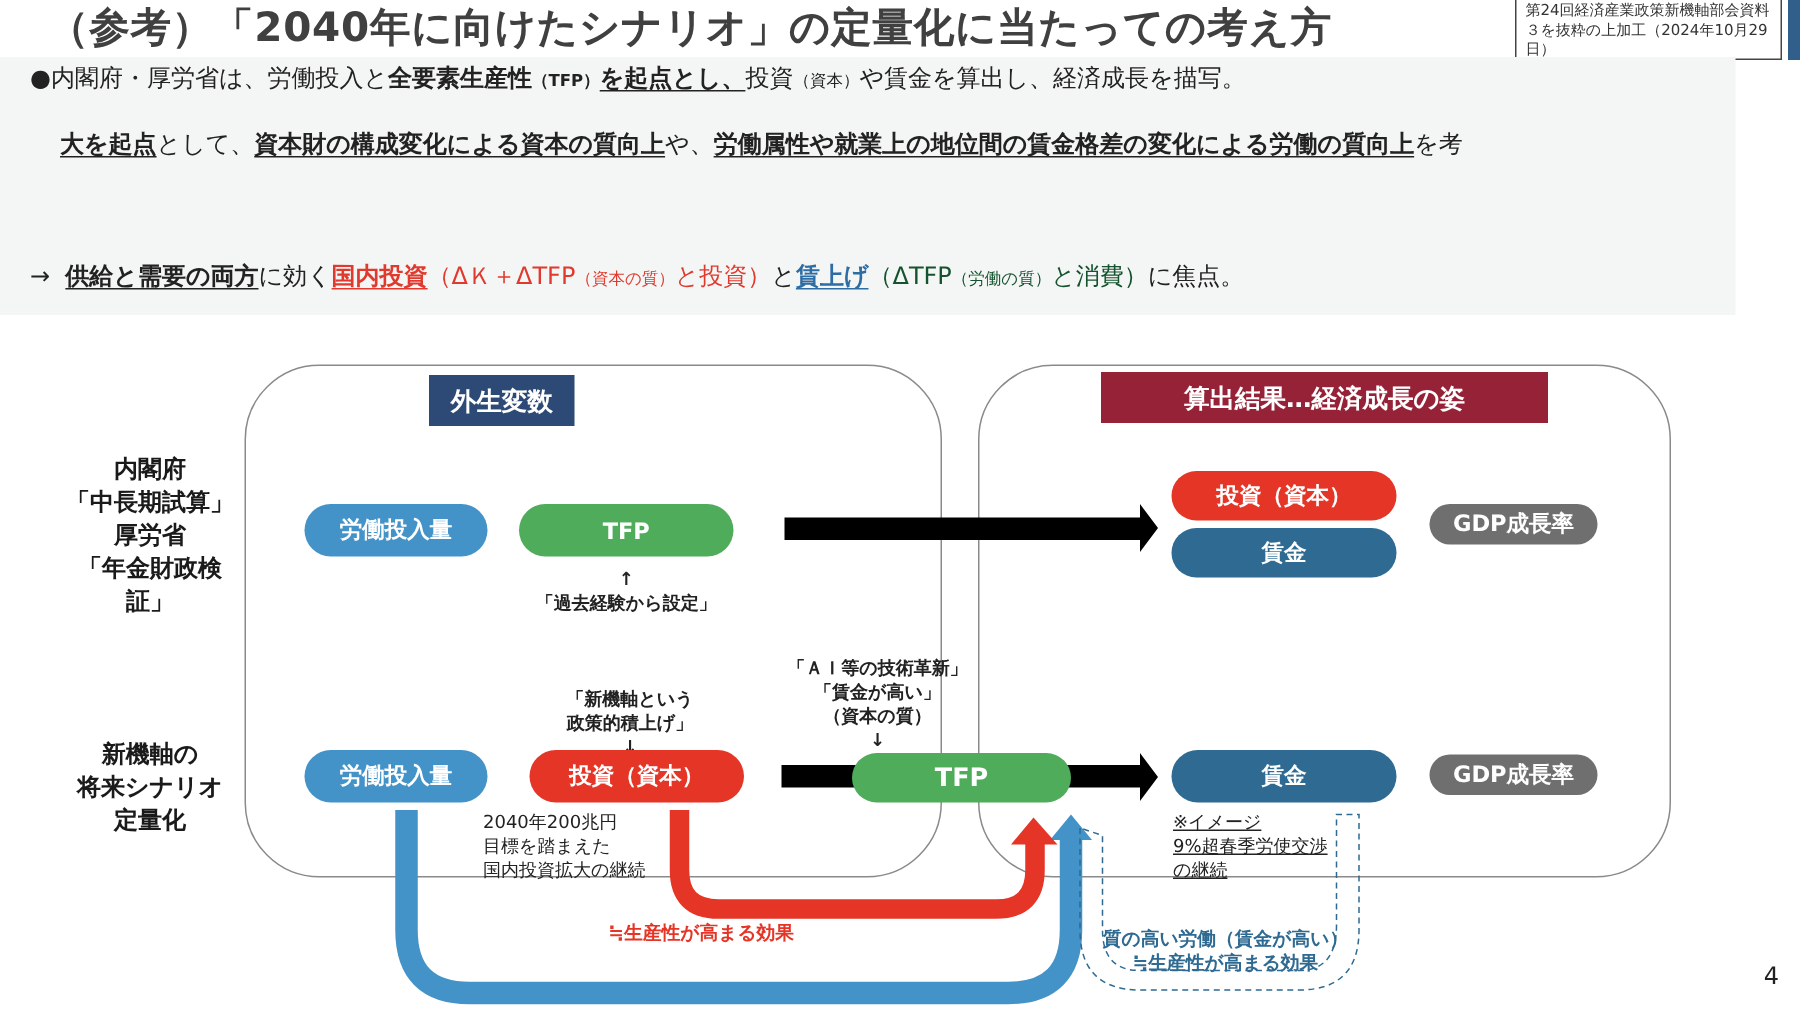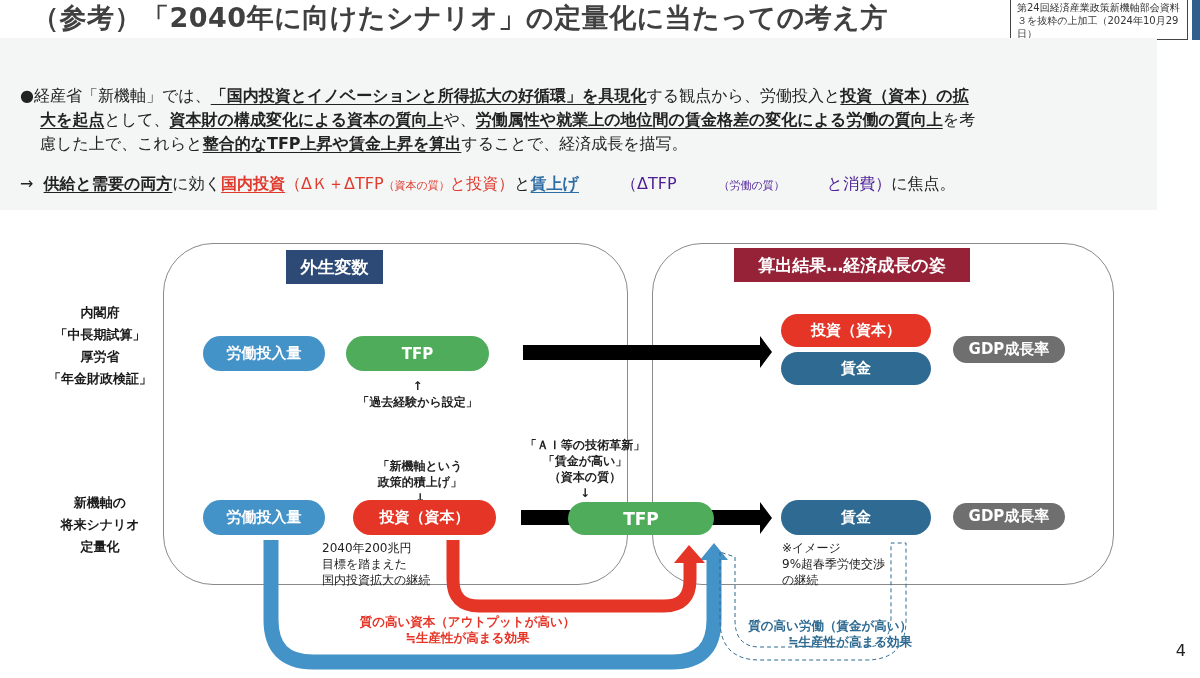--- a/index.html
+++ b/index.html
@@ -9,56 +9,57 @@
   .title { left:32px; top:0px; font-size:27px; font-weight:bold; color:#404040; letter-spacing:0.5px; white-space:nowrap; }
   .source-box { left:1010px; top:-4px; width:178px; height:44px; border:1px solid #444; background:#fff;
                 font-size:10px; line-height:13px; padding:4px 6px; box-sizing:border-box; color:#333; }
   .right-strip { left:1192px; top:0; width:8px; height:40px; background:#2f5f8a; }
   .summary { left:0; top:38px; width:1157px; height:172px; background:#f4f5f5; }
   .line { position:absolute; left:20px; font-size:16px; white-space:nowrap; color:#222; }
   .bold { font-weight:bold; }
   .ul { text-decoration:underline; text-underline-offset:3px; }
   .small { font-size:11px; }
   .red { color:#e03a2e; }
-  .blue { color:#4c1d95;margin-left:42px; }
+  .blue { color:#14532d; }
   .bluebold { color:#2e6da4; font-weight:bold; }
 
   .frame { position:absolute; border:1.5px solid #8a8a8a; border-radius:50px; }
   .hdr { position:absolute; color:#fff; font-weight:bold; font-size:17px; display:flex; align-items:center; justify-content:center; }
   .pill { position:absolute; color:#fff; font-weight:bold; font-size:15px; border-radius:20px;
           display:flex; align-items:center; justify-content:center; }
-  .lab { position:absolute; font-weight:bold; font-size:13px; text-align:center; line-height:22px; color:#1a1a1a; }
+  .lab { position:absolute; font-weight:bold; font-size:16px; text-align:center; line-height:22px; color:#1a1a1a; }
   .note { position:absolute; font-size:12px; line-height:16px; color:#222; }
   .notebold { position:absolute; font-size:12px; font-weight:bold; line-height:16px; text-align:center; color:#222; }
   .page-num { right:14px; bottom:18px; font-size:16px; color:#222; }
   svg.ov { position:absolute; left:0; top:0; }
 </style>
 </head>
 <body>
 
 <div class="abs title">（参考）「2040年に向けたシナリオ」の定量化に当たっての考え方</div>
 <div class="abs source-box">第24回経済産業政策新機軸部会資料３を抜粋の上加工（2024年10月29日）</div>
 <div class="abs right-strip"></div>
 
 <div class="abs summary">
+  <div class="line" style="top:4px;">
+    <span>●内閣府・厚労省は、労働投入と</span><span class="bold">全要素生産性</span><span class="bold small">（TFP）</span><span class="bold ul">を起点とし、</span><span>投資</span><span class="small">（資本）</span><span>や賃金を算出し、経済成長を描写。</span>
+  </div>
   <div class="line" style="top:46px; line-height:24px;">
-    <div><span>●経産省「新機軸」では、</span><span class="bold ul">「国内投資とイノベーションと所得拡大の好循環」を具現化</span><span>する観点から、労働投入と</span><span class="bold ul">投資（資本）の拡</span></div>
     <div style="padding-left:20px;"><span class="bold ul">大を起点</span><span>として、</span><span class="bold ul">資本財の構成変化による資本の質向上</span><span>や、</span><span class="bold ul">労働属性や就業上の地位間の賃金格差の変化による労働の質向上</span><span>を考</span></div>
-    <div style="padding-left:20px;"><span>慮した上で、これらと</span><span class="bold ul">整合的なTFP上昇や賃金上昇を算出</span><span>することで、経済成長を描写。</span></div>
   </div>
   <div class="line" style="top:136px;">
     <span>→</span>&nbsp;&nbsp;<span class="bold ul">供給と需要の両方</span><span>に効く</span><span class="bold ul red">国内投資</span><span class="red">（ΔＫ＋ΔTFP</span><span class="red small">（資本の質）</span><span class="red">と投資）</span><span>と</span><span class="bluebold ul">賃上げ</span><span class="blue">（ΔTFP</span><span class="blue small">（労働の質）</span><span class="blue">と消費）</span><span>に焦点。</span>
   </div>
 </div>
 
 <div class="frame" style="left:163px; top:243px; width:463px; height:340px;"></div>
 <div class="frame" style="left:652px; top:243px; width:460px; height:340px;"></div>
 
 <div class="hdr" style="left:286px; top:250px; width:97px; height:34px; background:#2c4a75;">外生変数</div>
-<div class="hdr" style="left:734px; top:248px; width:236px; height:34px; background:#962238;">算出結果…経済成長の姿</div>
+<div class="hdr" style="left:734px; top:248px; width:298px; height:34px; background:#962238;">算出結果…経済成長の姿</div>
 
 <svg class="ov" width="1200" height="678">
 
   <polygon points="523,345 760,345 760,336 772,352 760,368 760,360 523,360" fill="#000"></polygon>
 
   <polygon points="521,510 760,510 760,502 772,518 760,534 760,525 521,525" fill="#000"></polygon>
 
   <path d="M 271,540 L 271,620 Q 271,662 313,662 L 672,662 Q 714,662 714,620 L 714,556" fill="none" stroke="#4393c9" stroke-width="15"></path>
   <polygon points="700,560 728,560 714,543" fill="#4393c9"></polygon>
 
@@ -106,28 +107,27 @@
 <div class="pill" style="left:353px; top:500px; width:143px; height:35px; background:#e53527;">投資（資本）</div>
 <div class="pill" style="left:568px; top:502px; width:146px; height:33px; background:#4fac5b; font-size:17px;">TFP</div>
 <div class="pill" style="left:781px; top:500px; width:150px; height:35px; background:#2e6a91;">賃金</div>
 <div class="pill" style="left:953px; top:503px; width:112px; height:27px; background:#6f6f6f; border-radius:14px;">GDP成長率</div>
 
 <div class="note" style="left:322px; top:540px;">
   <div>2040年200兆円</div>
   <div>目標を踏まえた</div>
   <div>国内投資拡大の継続</div>
 </div>
-<div class="note" style="left:782px; top:540px;">
+<div class="note" style="left:782px; top:540px;text-decoration:underline;">
   <div>※イメージ</div>
   <div>9%超春季労使交渉</div>
   <div>の継続</div>
 </div>
 
 <div class="notebold" style="left:330px; top:614px; width:275px; color:#e53527; font-size:12.5px;">
-  <div>質の高い資本（アウトプットが高い）</div>
   <div>≒生産性が高まる効果</div>
 </div>
-<div class="notebold" style="left:722px; top:618px; width:190px; color:#2e6a91; font-size:12.5px;text-align:right;">
+<div class="notebold" style="left:722px; top:618px; width:190px; color:#2e6a91; font-size:12.5px;">
   <div>質の高い労働（賃金が高い）</div>
   <div>≒生産性が高まる効果</div>
 </div>
 
 <div class="abs page-num">4</div>
 
 </body></html>

